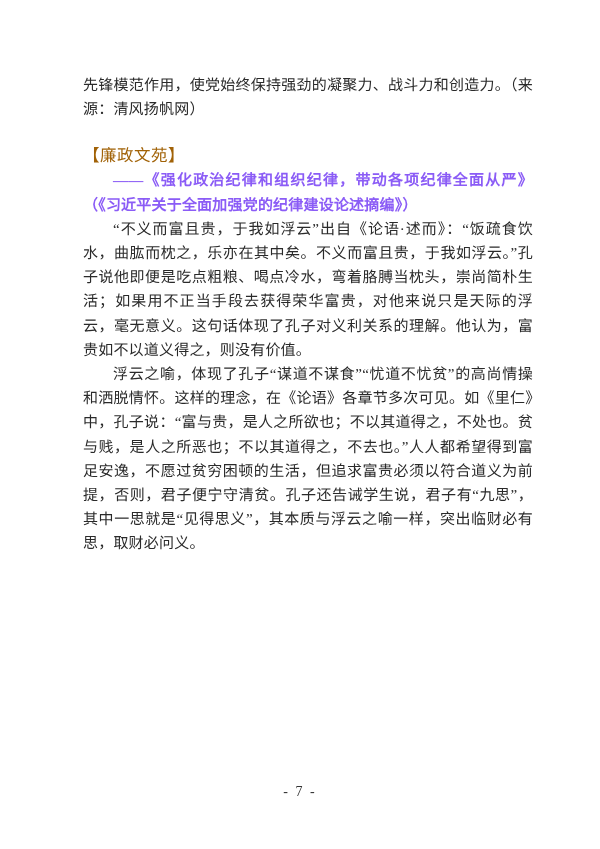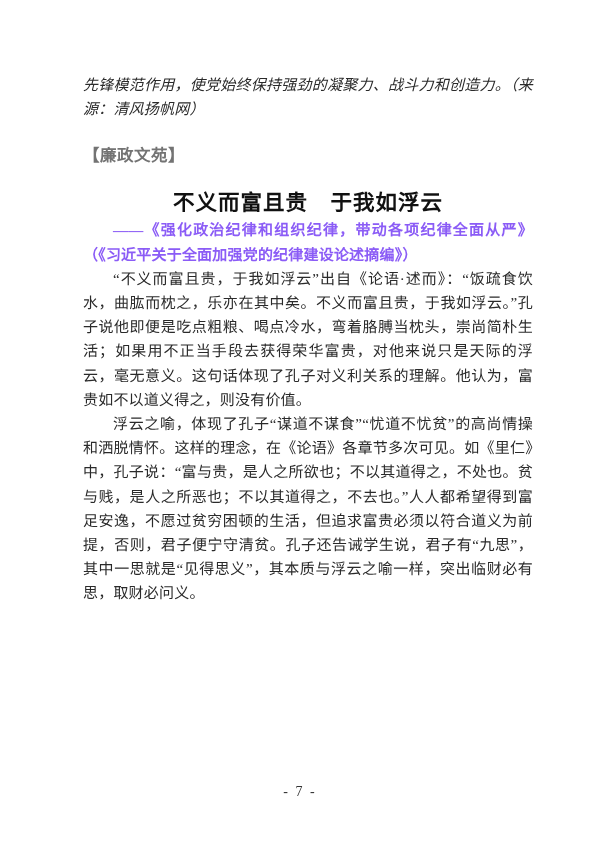--- a/index.html
+++ b/index.html
@@ -28,30 +28,29 @@
     font-size: 15px;
     line-height: 24.2px;
     text-align: justify;
     text-justify: inter-ideograph;
     text-indent: 2em;
     letter-spacing: 0.2px;
     word-break: break-all;
   }
   p.continued {
     text-indent: 0;
-    font-style: italic;
   }
   .section-header {
     margin-top: 23px !important;
-    font-weight: bold;
+    font-weight: normal;
     font-size: 16.5px !important;
     line-height: 24px !important;
     text-indent: 0 !important;
     text-align: center;
-    color: #737373;
+    color: #a16207;
     letter-spacing: 0.5px !important;
   }
   .article-title {
     margin-top: 20px !important;
     font-weight: bold;
     font-size: 21.5px !important;
     line-height: 30px !important;
     text-align: center !important;
     text-indent: 0 !important;
     color: #111111;
@@ -80,21 +79,20 @@
 </head>
 <body>
 
 <div class="page">
   <div class="content">
 
     <p class="continued">先锋模范作用，使党始终保持强劲的凝聚力、战斗力和创造力。（来源：清风扬帆网）</p>
 
     <p class="section-header">【廉政文苑】</p>
 
-    <p class="article-title">不义而富且贵　于我如浮云</p>
 
 
     <p class="bold-cite">——《强化政治纪律和组织纪律，带动各项纪律全面从严》（《习近平关于全面加强党的纪律建设论述摘编》）</p>
 
     <p>“不义而富且贵，于我如浮云”出自《论语·述而》：“饭疏食饮水，曲肱而枕之，乐亦在其中矣。不义而富且贵，于我如浮云。”孔子说他即便是吃点粗粮、喝点冷水，弯着胳膊当枕头，崇尚简朴生活；如果用不正当手段去获得荣华富贵，对他来说只是天际的浮云，毫无意义。这句话体现了孔子对义利关系的理解。他认为，富贵如不以道义得之，则没有价值。</p>
 
     <p>浮云之喻，体现了孔子“谋道不谋食”“忧道不忧贫”的高尚情操和洒脱情怀。这样的理念，在《论语》各章节多次可见。如《里仁》中，孔子说：“富与贵，是人之所欲也；不以其道得之，不处也。贫与贱，是人之所恶也；不以其道得之，不去也。”人人都希望得到富足安逸，不愿过贫穷困顿的生活，但追求富贵必须以符合道义为前提，否则，君子便宁守清贫。孔子还告诫学生说，君子有“九思”，其中一思就是“见得思义”，其本质与浮云之喻一样，突出临财必有思，取财必问义。</p>
 
 
   </div>

